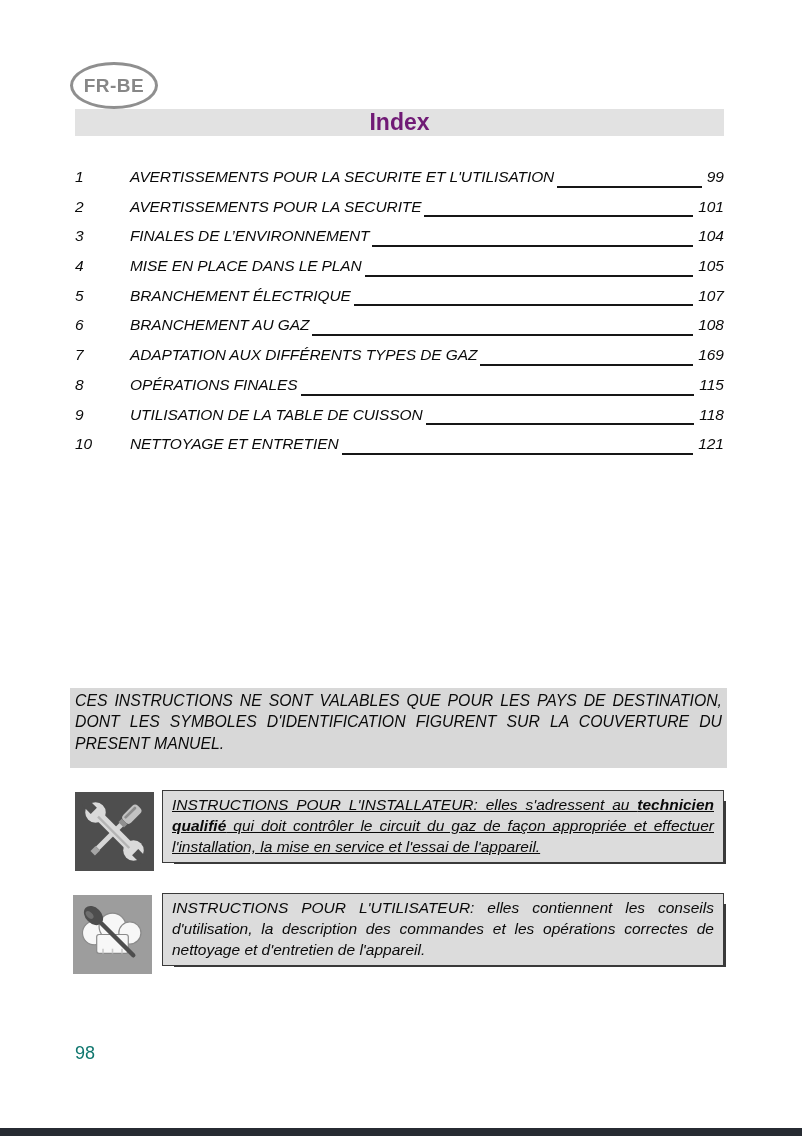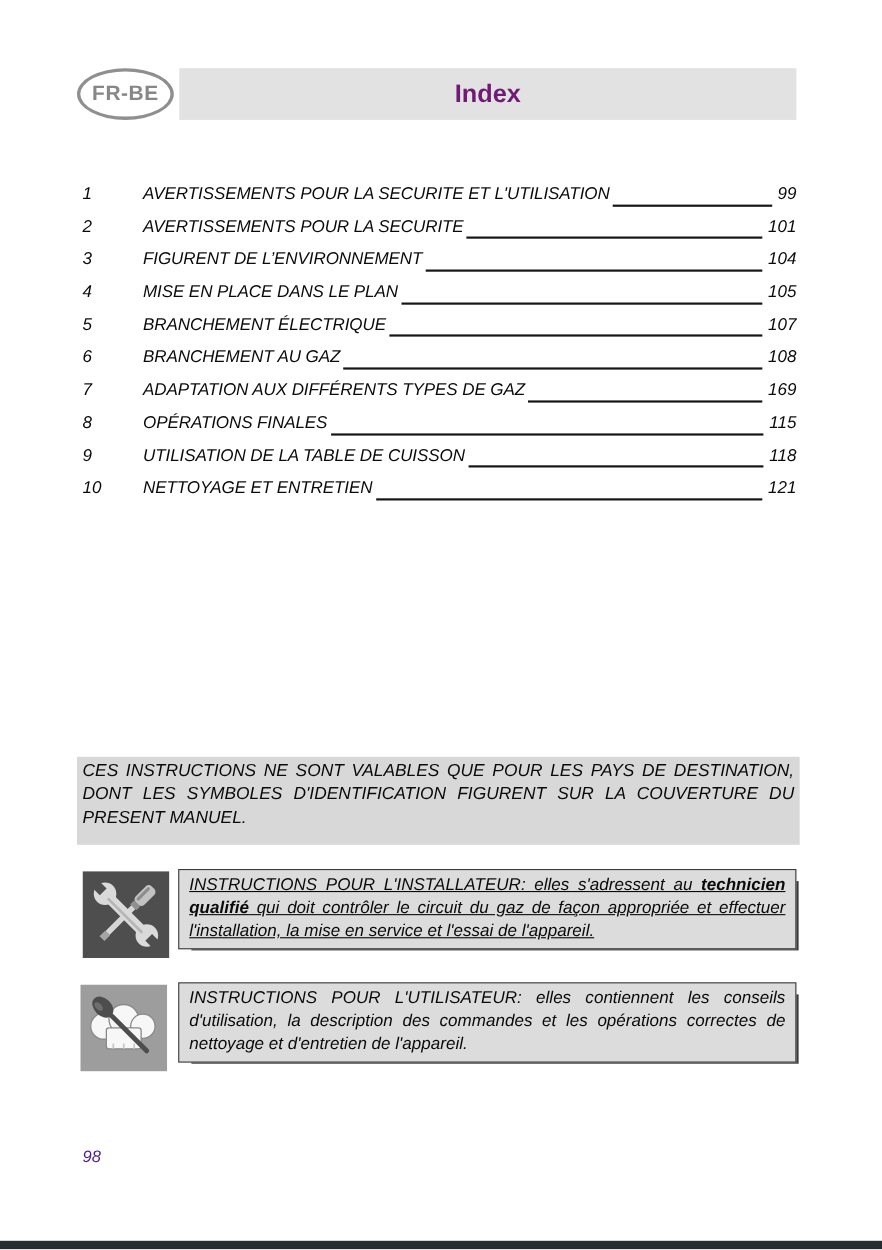--- a/index.html
+++ b/index.html
@@ -15,20 +15,21 @@
     margin: 0 auto;
   }
 
   
   .header {
     position: absolute;
     top: 62px; left: 70px; right: 78px;
     height: 47px;
     display: flex;
     align-items: stretch;
+    flex-direction: column;
   }
   .badge {
     width: 88px;
     height: 47px;
     border: 3px solid #8f8f8f;
     border-radius: 50%;
     display: flex;
     align-items: center;
     justify-content: center;
     color: #878787;
@@ -123,23 +124,22 @@
     color: #0a0a0a;
   }
   .installer-box { top: 790px; text-decoration: underline; }
   .user-box { top: 893px; }
   .note-box .bold { font-weight: bold; }
 
   
   .page-number {
     position: absolute;
     top: 1043px; left: 75px;
-    font-style: italic;
-    font-size: 15px;
-    color: #4c1d95;
+    font-size: 18px;
+    color: #0f766e;
   }
   .bottom-bar {
     position: absolute;
     left: 0; right: 0; bottom: 0;
     height: 8px;
     background: #272b32;
   }
 </style>
 </head>
 <body>
@@ -163,21 +163,21 @@
         <span class="toc-page">99</span>
     </div>
     <div class="toc-row">
       <span class="toc-num">2</span>
         <span class="toc-title">AVERTISSEMENTS POUR LA SECURITE</span>
         <span class="toc-leader"></span>
         <span class="toc-page">101</span>
     </div>
     <div class="toc-row">
       <span class="toc-num">3</span>
-        <span class="toc-title">FIGURENT DE L’ENVIRONNEMENT</span>
+        <span class="toc-title">FINALES DE L’ENVIRONNEMENT</span>
         <span class="toc-leader"></span>
         <span class="toc-page">104</span>
     </div>
     <div class="toc-row">
       <span class="toc-num">4</span>
         <span class="toc-title">MISE EN PLACE DANS LE PLAN</span>
         <span class="toc-leader"></span>
         <span class="toc-page">105</span>
     </div>
     <div class="toc-row">

